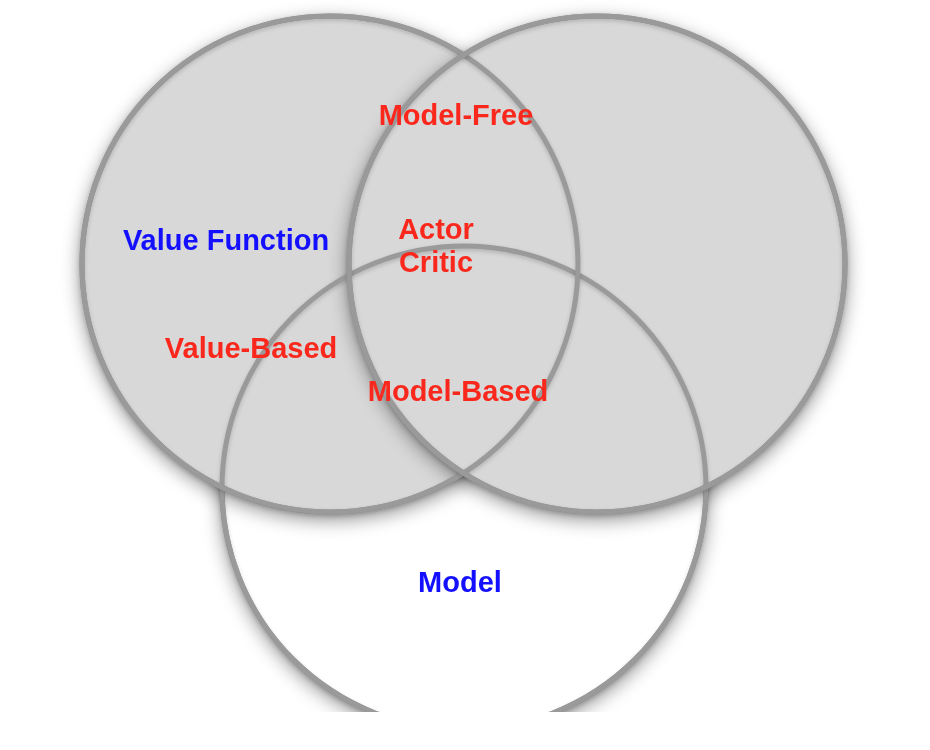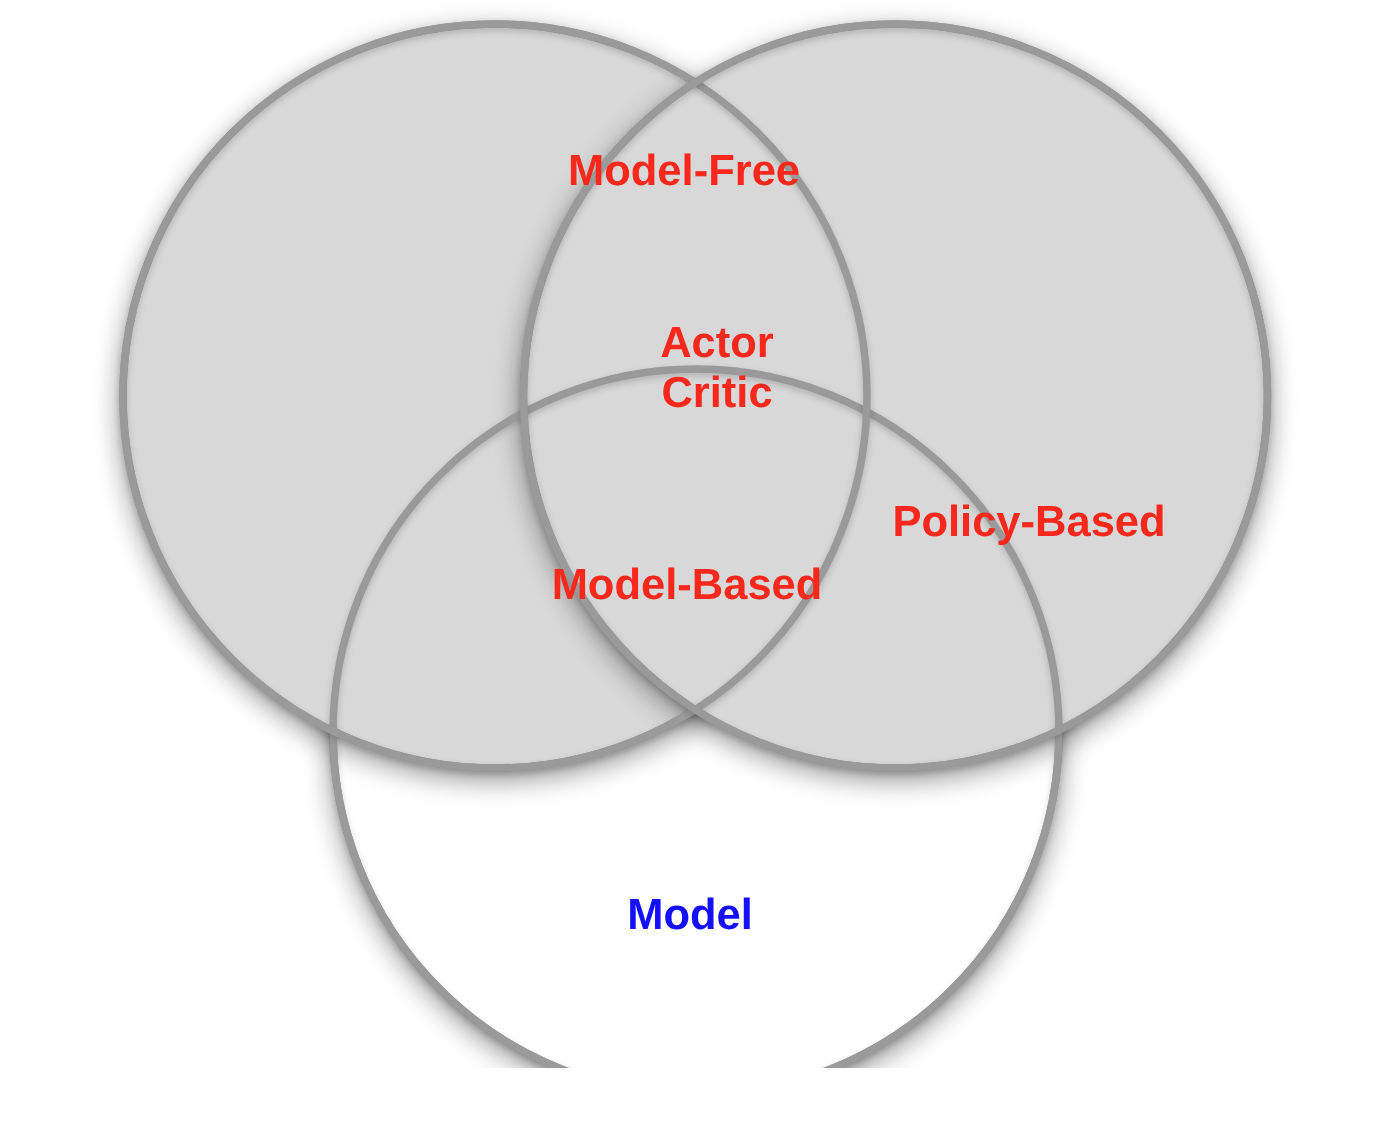--- a/index.html
+++ b/index.html
@@ -55,25 +55,26 @@
 
     <g class="top-strokes" fill="none" stroke="#9a9a9a" stroke-width="5">
       <circle cx="464" cy="488" r="242"></circle>
       <circle cx="330" cy="264" r="248"></circle>
       <circle cx="597" cy="264" r="248"></circle>
     </g>
   </svg>
 
   <div class="label red" style="left:456px; top:115px;">Model-Free</div>
 
+  <div class="label blue" style="left:226px; top:240px;">Value Function</div>
 
-  <div class="label red" style="left:478px; top:246px;">Actor
+  <div class="label red" style="left:436px; top:246px;">Actor
 Critic</div>
 
 
+  <div class="label red" style="left:251px; top:348px;">Value-Based</div>
 
-  <div class="label red" style="left:686px; top:349px;">Policy-Based</div>
 
   <div class="label red" style="left:458px; top:391px;">Model-Based</div>
 
-  <div class="label blue" style="left:460px; top:611px;">Model</div>
+  <div class="label blue" style="left:460px; top:582px;">Model</div>
 
 </div>
 
 </body></html>

